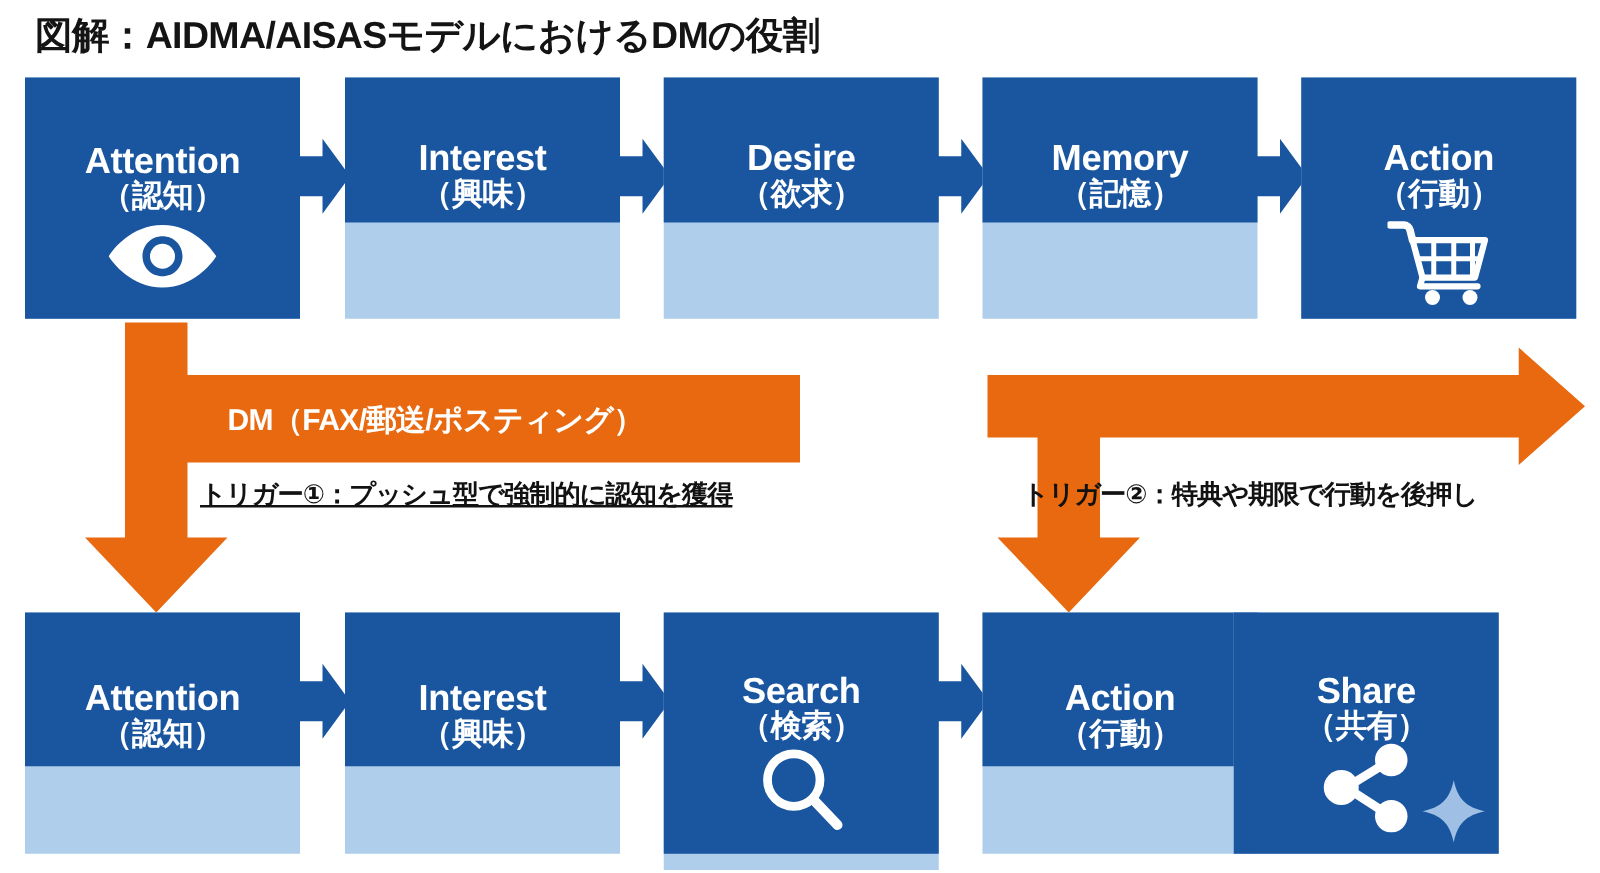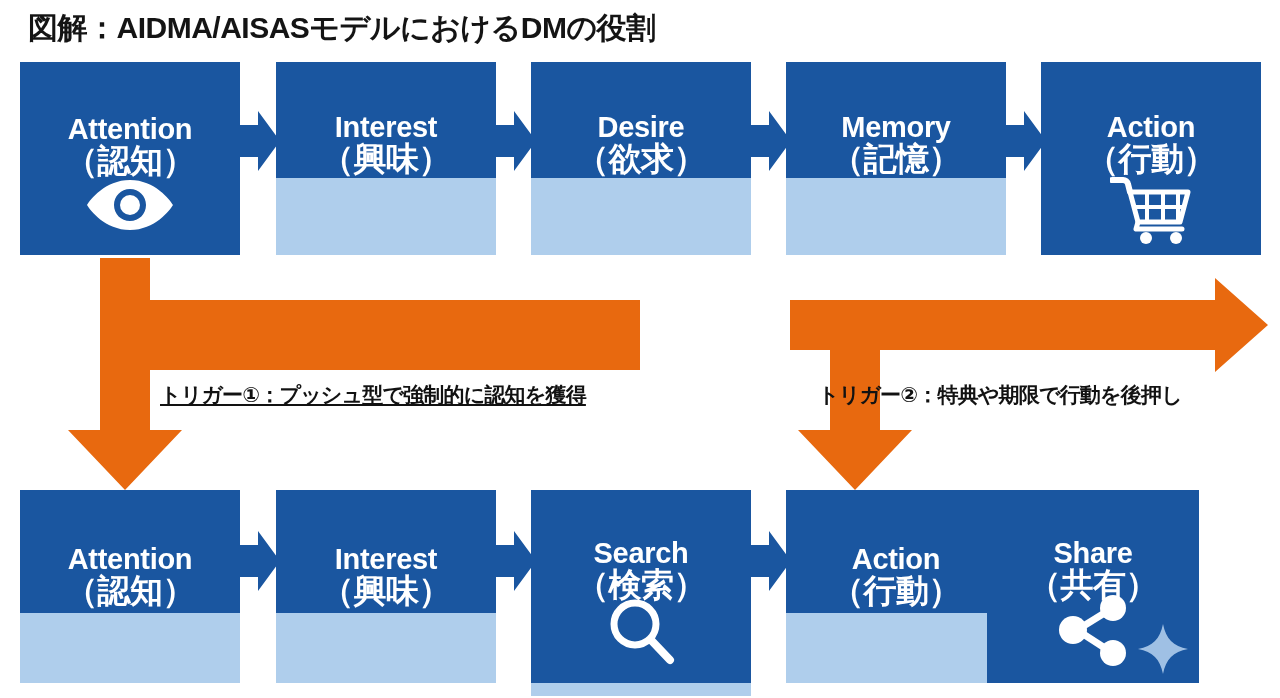--- a/index.html
+++ b/index.html
@@ -30,21 +30,21 @@
     background:#1A56A0;            
   }
   .box .txtwrap{
     position:absolute;left:0;right:0;top:0;
     display:flex;flex-direction:column;align-items:center;
     color:#ffffff;text-align:center;line-height:1.04;
     pointer-events:none;
     margin-top:32px;
   }
   .box .en{font-size:29px;font-weight:bold;letter-spacing:-0.3px;}
-  .box .jp{font-size:33px;font-weight:bold;letter-spacing:-0.5px;}
+  .box .jp{font-size:25px;font-weight:bold;letter-spacing:-0.5px;}
   .box .bicon{
     position:absolute;left:0;right:0;
     display:flex;justify-content:center;align-items:center;
     pointer-events:none;
   }
 
   
   .fa{position:absolute;}
 
   
@@ -168,20 +168,21 @@
         <path d="M2 6 h11 a5 5 0 0 1 5 4 l2 8" stroke="#ffffff" stroke-width="6" fill="none" stroke-linecap="round" stroke-linejoin="round"></path>
         <path d="M20 18 H78 L70 48 H28 Z" stroke="#ffffff" stroke-width="5" fill="none" stroke-linejoin="round"></path>
         <path d="M24 33 H74 M37 18 V48 M53 18 V48 M68 18 V48" stroke="#ffffff" stroke-width="4" fill="none"></path>
         <path d="M28 48 l-2 7 h46" stroke="#ffffff" stroke-width="5" fill="none" stroke-linecap="round" stroke-linejoin="round"></path>
         <circle cx="36" cy="64" r="6" fill="#ffffff"></circle>
         <circle cx="66" cy="64" r="6" fill="#ffffff"></circle>
       </svg>
     </div>
   </div>
 
+  <div class="dmlabel" style="left:182px;top:320px;">DM（FAX/郵送/ポスティング）</div>
   <div class="trigger" style="left:160px;top:381px;text-decoration:underline;">トリガー①：プッシュ型で強制的に認知を獲得</div>
 
   <div class="trigger" style="left:818px;top:381px;">トリガー②：特典や期限で行動を後押し</div>
 
   <div class="box" style="left:20px;top:490px;width:220px;height:193px;">
     <div class="fill" style="height:123px;"></div>
     <div class="txtwrap" style="padding-top:22px;">
       <span class="en">Attention</span>
       <span class="jp">（認知）</span>
     </div>

